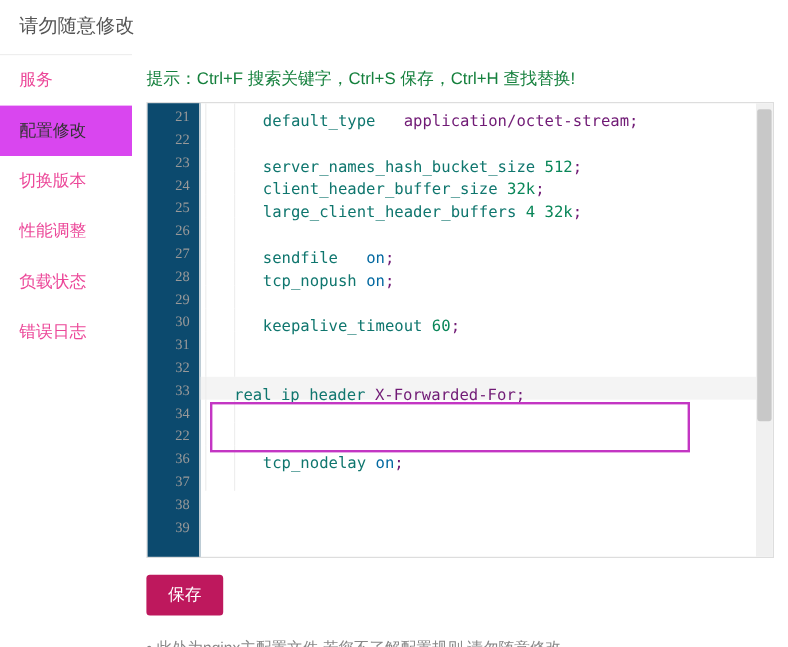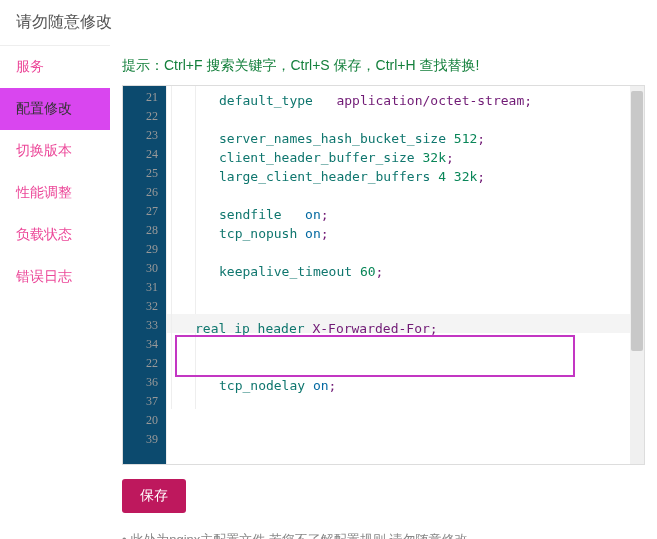--- a/index.html
+++ b/index.html
@@ -58,21 +58,21 @@
             <div class="gutter-num">28</div>
             <div class="gutter-num">29</div>
             <div class="gutter-num">30</div>
             <div class="gutter-num">31</div>
             <div class="gutter-num">32</div>
             <div class="gutter-num">33</div>
             <div class="gutter-num">34</div>
             <div class="gutter-num">22</div>
             <div class="gutter-num">36</div>
             <div class="gutter-num">37</div>
-            <div class="gutter-num">20</div>
+            <div class="gutter-num">38</div>
             <div class="gutter-num">39</div>
           </div>
         <div class="code" id="code">
             <div class="code-line"><span class="guide"></span><span class="guide"></span><span class="dir">default_type</span>   <span class="val">application/octet-stream;</span></div>
             <div class="code-line"><span class="guide"></span><span class="guide"></span></div>
             <div class="code-line"><span class="guide"></span><span class="guide"></span><span class="dir">server_names_hash_bucket_size</span> <span class="num">512</span><span class="val">;</span></div>
             <div class="code-line"><span class="guide"></span><span class="guide"></span><span class="dir">client_header_buffer_size</span> <span class="num">32k</span><span class="val">;</span></div>
             <div class="code-line"><span class="guide"></span><span class="guide"></span><span class="dir">large_client_header_buffers</span> <span class="num">4</span> <span class="num">32k</span><span class="val">;</span></div>
             <div class="code-line"><span class="guide"></span><span class="guide"></span></div>
             <div class="code-line"><span class="guide"></span><span class="guide"></span><span class="dir">sendfile</span>   <span class="kw">on</span><span class="val">;</span></div>

